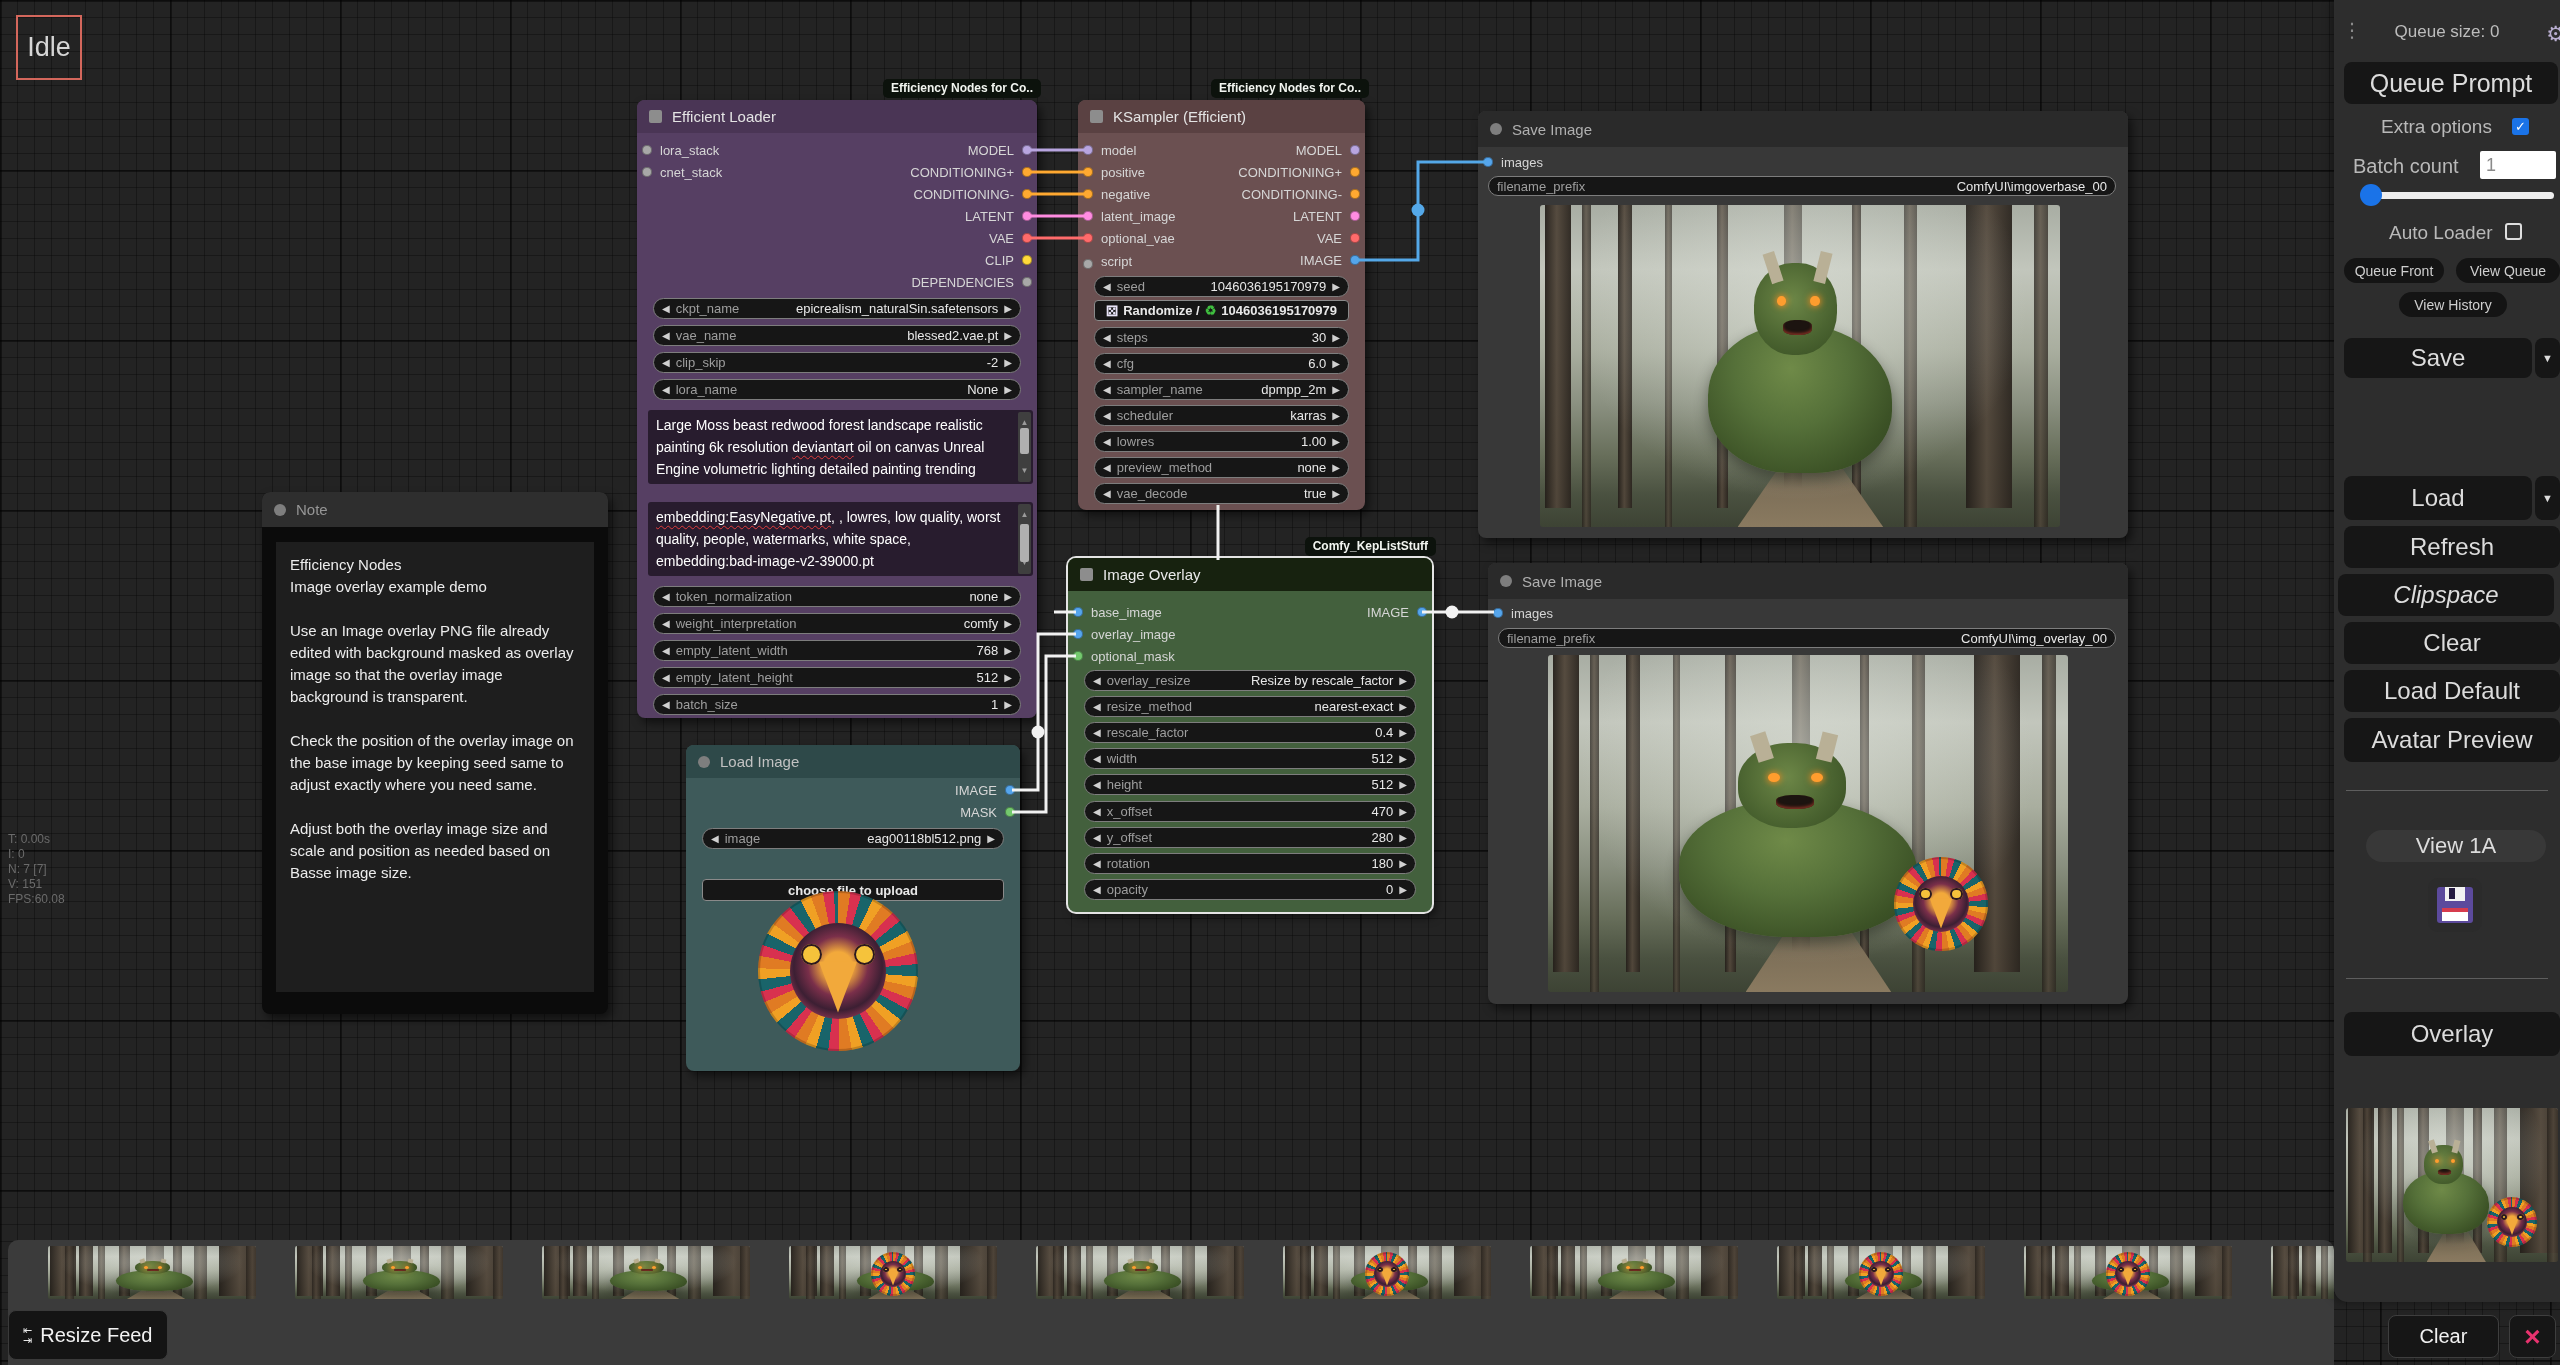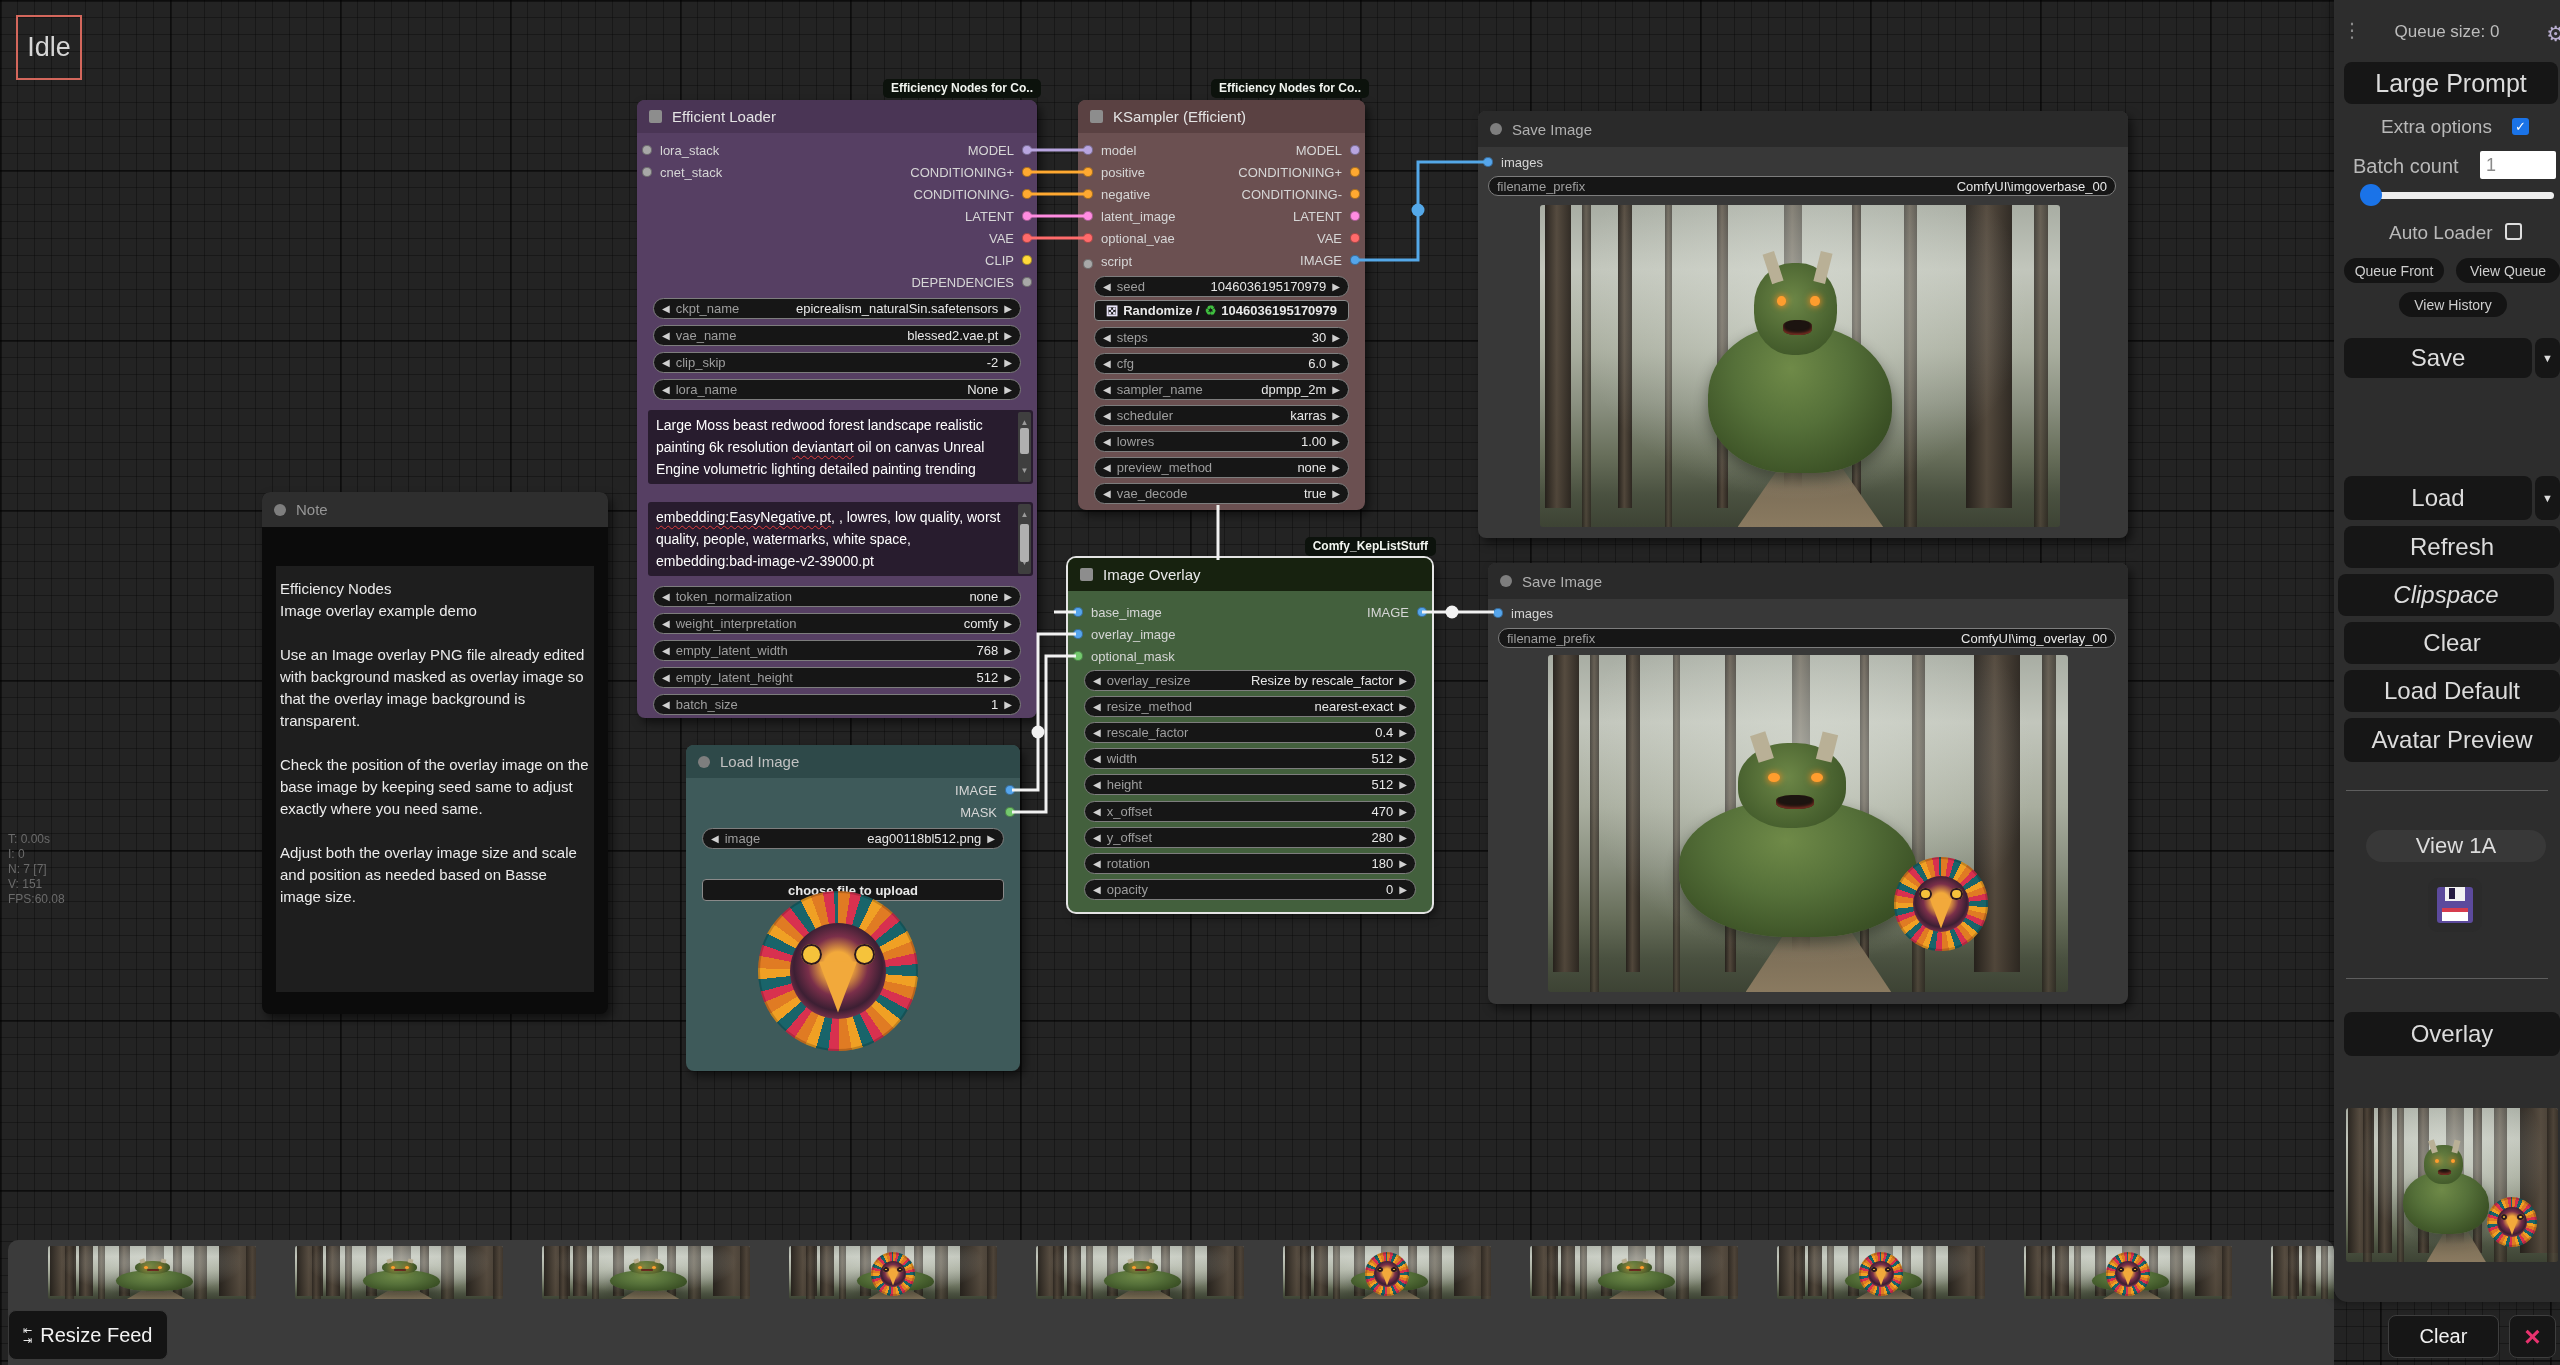--- a/index.html
+++ b/index.html
@@ -39,21 +39,21 @@
   .pill .arr{color:#d0d0d0;font-size:10px;flex:none;}
   .btnw{height:21px;background:#161616;border:1px solid #8a8a8a;border-radius:4px;display:flex;align-items:center;
     justify-content:center;font-size:13px;color:#e8e8e8;font-weight:bold;gap:5px;}
   .ta{background:#281c2e;border-radius:3px;color:#fff;font-size:14px;line-height:22px;padding:4px 20px 4px 8px;
     overflow:hidden;left:11px;right:4px;}
   .ta .sq{text-decoration:underline wavy #e03c3c 1px;text-underline-offset:3px;}
   .ta-sb{position:absolute;right:2px;top:2px;bottom:2px;width:13px;background:#3f3f3f;border-radius:2px;
     display:flex;flex-direction:column;align-items:center;justify-content:space-between;color:#9a9a9a;font-size:8px;}
   .ta-sb .thumb{width:9px;background:#b0b0b0;border-radius:2px;flex:none;}
   .note-body{position:absolute;background:#1e1e1e;color:#ececec;font-size:15px;line-height:22px;
-    padding:12px 4px;box-sizing:border-box;white-space:pre-wrap;margin-top:24px;}
+    padding:12px 14px;box-sizing:border-box;white-space:pre-wrap;}
   .node-img{position:absolute;border-radius:3px;overflow:hidden;}
   
   .forest{position:absolute;inset:0;overflow:hidden;
     background:linear-gradient(180deg,#a8ada3 0%,#c2c6bc 20%,#a9ae9f 45%,#8a9080 62%,#676e5a 78%,#4a5140 90%,#3d4334 100%);}
   .forest::after{content:'';position:absolute;inset:0;background:radial-gradient(ellipse at 50% 32%,rgba(224,228,220,.55),transparent 62%);}
   .trunk{position:absolute;top:0;background:linear-gradient(90deg,#241f1a,#51463a 45%,#2b251f);opacity:.92;}
   .fpath{position:absolute;left:38%;bottom:0;width:28%;height:26%;
     background:linear-gradient(180deg,rgba(125,111,88,0),#7d6f58 55%,#8a7a60);clip-path:polygon(40% 0,60% 0,100% 100%,0 100%);}
   .monster{position:absolute;z-index:2;}
   .mb{position:absolute;left:6%;top:28%;width:88%;height:68%;border-radius:48% 52% 42% 45%;
@@ -811,21 +811,21 @@
         <span>⇤</span>
         <span>⇥</span>
       </span>
     <span>Resize Feed</span>
   </div>
 
   <div class="sidebar">
     <div class="sb-abs" style="left:8px;top:18px;color:#8a8a8a;font-size:20px;">⋮</div>
     <div class="sb-abs" style="left:0;right:0;top:22px;text-align:center;color:#bcbcbc;font-size:17px;">Queue size: 0</div>
     <div class="sb-abs" style="right:-5px;top:22px;color:#b9aed0;font-size:21px;">⚙</div>
-    <div class="sb-abs sb-btn" style="left:10px;top:62px;width:214px;height:42px;font-size:25px;">Large Prompt</div>
+    <div class="sb-abs sb-btn" style="left:10px;top:62px;width:214px;height:42px;font-size:25px;">Queue Prompt</div>
 
     <div class="sb-abs sb-label" style="left:47px;top:116px;height:22px;">Extra options</div>
     <div class="sb-abs cb on" style="left:178px;top:118px;">✓</div>
 
     <div class="sb-abs sb-label" style="left:19px;top:154px;height:24px;font-size:20px;">Batch count</div>
     <input class="sb-abs" style="left: 146px; top: 151px; width: 76px; height: 28px; background: rgb(255, 255, 255); border: none; border-radius: 2px; color: rgb(138, 138, 138); font-size: 18px; padding-left: 6px;" value="1">
 
     <div class="sb-abs" style="left:28px;top:192px;width:192px;height:7px;background:#ededed;border-radius:4px;"></div>
     <div class="sb-abs" style="left:26px;top:184px;width:22px;height:22px;border-radius:50%;background:#1a73e8;"></div>
 

